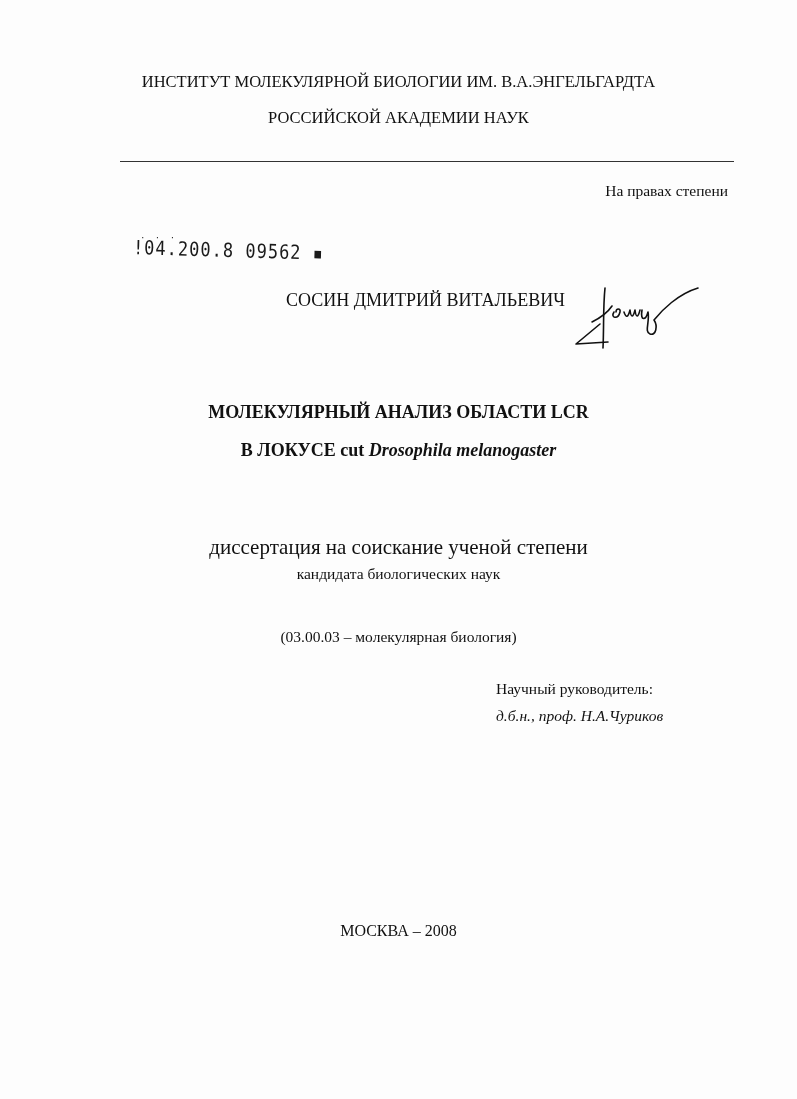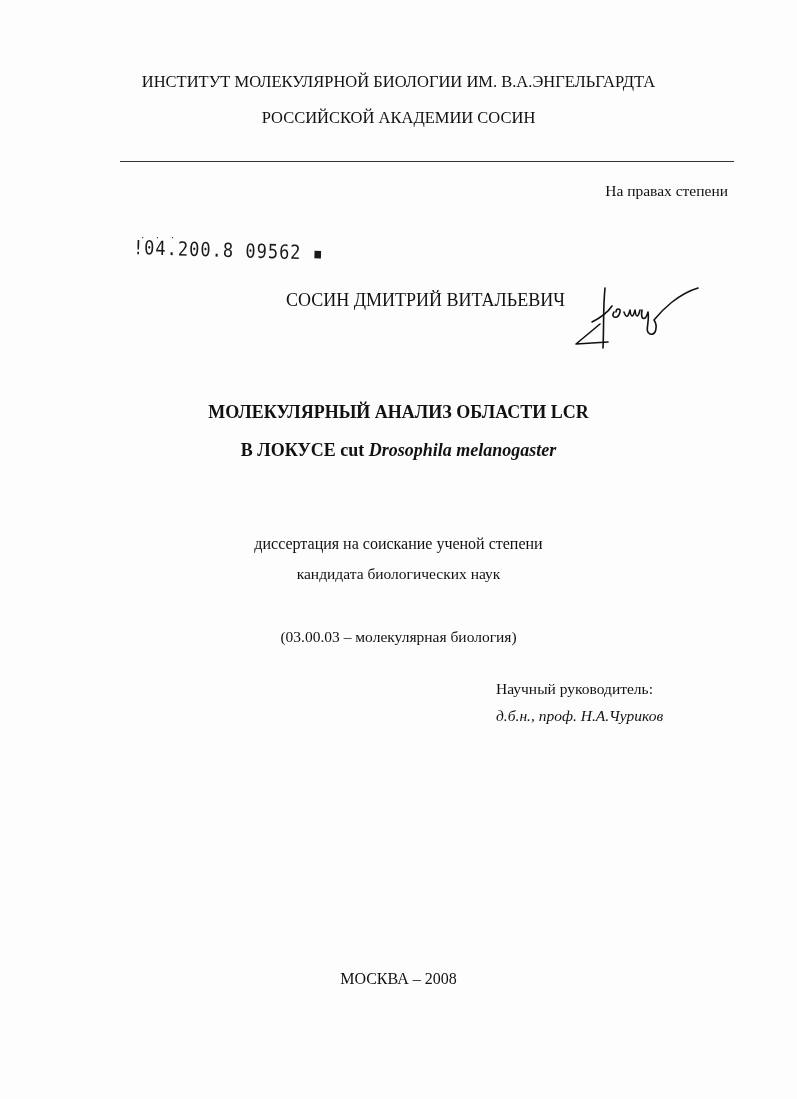--- a/index.html
+++ b/index.html
@@ -26,32 +26,32 @@
       font-size: 17px; letter-spacing: 1px;
       transform: scaleY(1.15) rotate(1.5deg);
       color: #1a1a1a;
     }
     .stamp-dots { top: 233px; left: 140px; font-size: 9px; letter-spacing: 2px; color:#333; font-family:"DejaVu Sans Mono", monospace;}
     .author { top: 290px; left: 286px; font-size: 18px; }
     .signature { top: 282px; left: 570px; width: 130px; height: 72px; }
     .title1 { top: 402px; font-size: 18px; font-weight: bold; }
     .title2 { top: 440px; font-size: 18px; font-weight: bold; }
     .title2 i { font-style: italic; }
-    .desc1 { top: 535px; font-size: 16px; }
+    .desc1 { top: 535px; font-size: 21px; }
     .desc2 { top: 565px; font-size: 15.5px; }
     .spec { top: 606px; font-size: 15.5px; margin-top: 22px; }
     .sup-label { top: 680px; left: 496px; font-size: 15.5px; }
     .sup-name { top: 707px; left: 496px; font-size: 15.5px; font-style: italic; }
-    .city { top: 922px; font-size: 16px; margin-top: 48px; }
+    .city { top: 922px; font-size: 16px; }
   </style>
 </head>
 <body>
 
 <div class="abs center inst">ИНСТИТУТ МОЛЕКУЛЯРНОЙ БИОЛОГИИ ИМ. В.А.ЭНГЕЛЬГАРДТА</div>
-<div class="abs center acad">РОССИЙСКОЙ АКАДЕМИИ СОСИН</div>
+<div class="abs center acad">РОССИЙСКОЙ АКАДЕМИИ НАУК</div>
 <div class="abs rule"></div>
 
 <div class="abs rights">На правах степени</div>
 
 <div class="abs stamp-dots">· · ·</div>
 <div class="abs stamp">!04.200.8 09562 ▪</div>
 
 <div class="abs author">СОСИН ДМИТРИЙ ВИТАЛЬЕВИЧ</div>
 <svg class="abs signature" viewBox="0 0 130 72" fill="none" stroke="#111" stroke-width="1.6" stroke-linecap="round" stroke-linejoin="round">
   <path d="M35 6 C33 25 34 45 33 66"></path>

